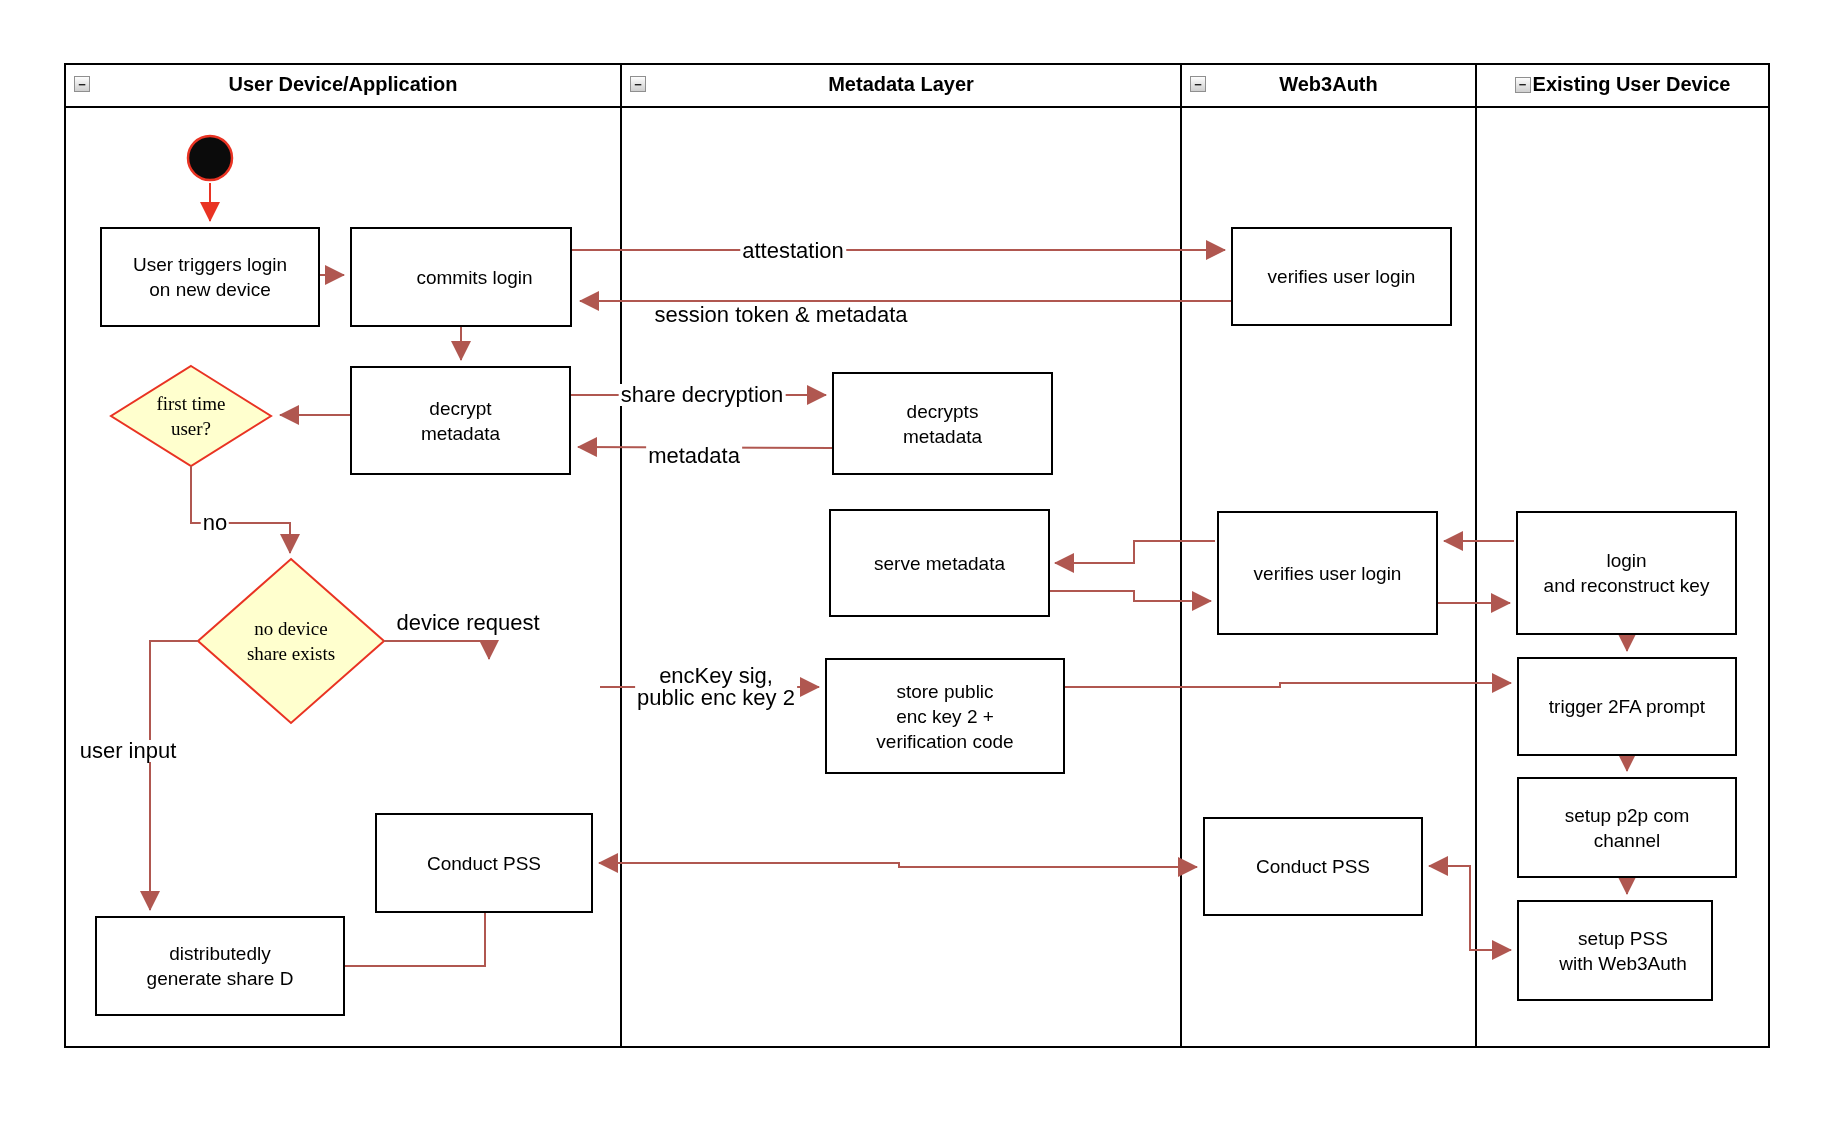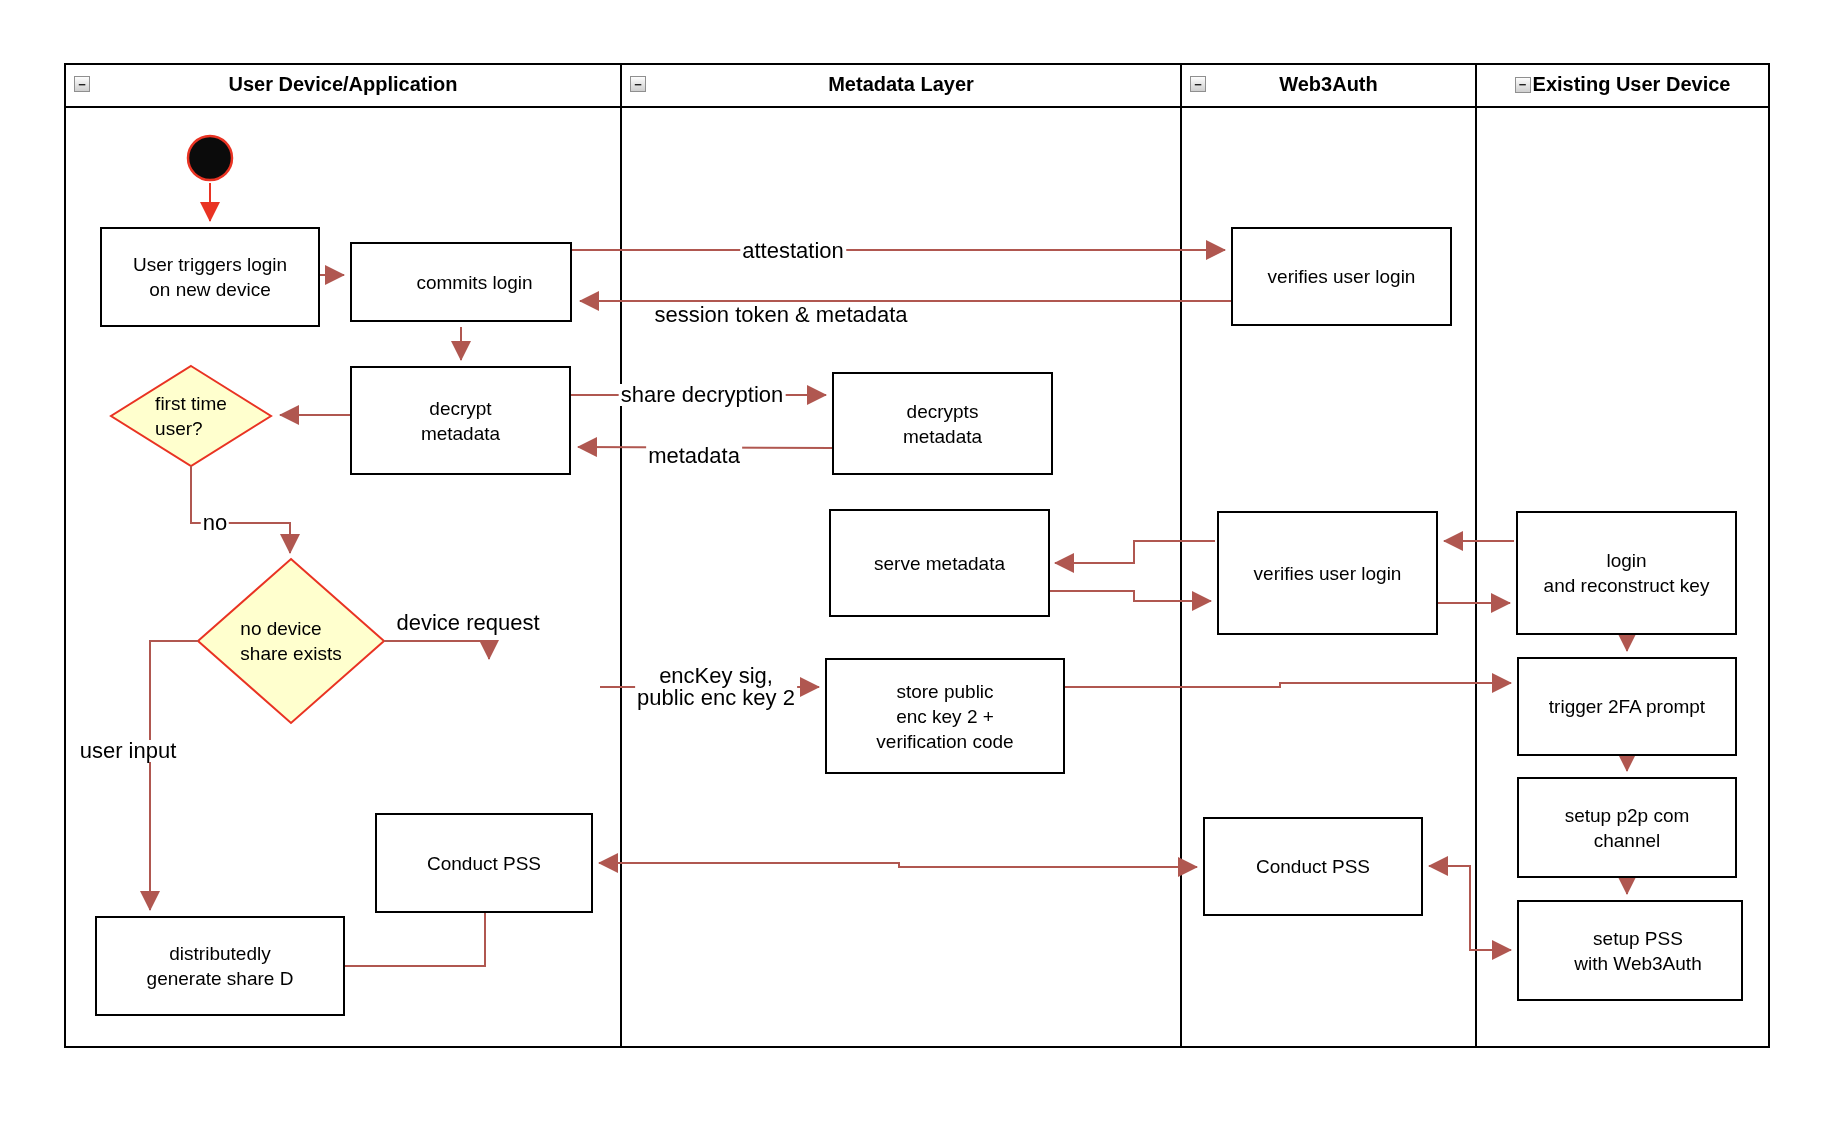--- a/index.html
+++ b/index.html
@@ -15,21 +15,21 @@
   .collapse-btn{width:16px;height:16px;box-sizing:border-box;border:1px solid #8f8f8f;
                 background:linear-gradient(#fdfdfd,#cfcfcf);display:flex;align-items:center;
                 justify-content:center;font-size:13px;font-weight:bold;color:#222;
                 line-height:1;cursor:pointer;}
   .collapse-abs{position:absolute;left:8px;top:13px;}
   .hdr-inline-gap{margin-right:2px;}
   .node{position:absolute;box-sizing:border-box;border:2px solid #000;background:#fff;
         display:flex;align-items:center;justify-content:center;text-align:center;
         font-size:19px;line-height:25px;white-space:pre-line;}
   .dtext{position:absolute;display:flex;align-items:center;justify-content:center;
-         text-align:left;font-size:19px;line-height:25px;white-space:pre-line;}
+         text-align:center;font-size:19px;line-height:25px;white-space:pre-line;font-family:Liberation Serif, serif;}
   .elabel{position:absolute;font-size:22px;line-height:22px;text-align:center;
           white-space:pre-line;background:#fff;padding:0 2px;transform:translate(-50%,-50%);}
   .elabel.noBg{background:transparent;}
   svg.overlay{position:absolute;left:0;top:0;}
 </style>
 </head>
 <body>
 
 <div class="canvas">
 
@@ -93,21 +93,21 @@
       <path d="M1627,756 L1627,771" marker-end="url(#arrB)"></path>
       <path d="M1627,878 L1627,894" marker-end="url(#arrB)"></path>
       <path d="M599,863 L899,863 L899,867 L1197,867" marker-start="url(#arrB)" marker-end="url(#arrB)"></path>
       <path d="M1429,866 L1470,866 L1470,950 L1511,950" marker-start="url(#arrB)" marker-end="url(#arrB)"></path>
       <path d="M485,913 L485,966 L322,966" marker-end="url(#arrB)"></path>
     </g>
   </svg>
 
   <div class="node" style="left:100px;top:227px;width:220px;height:100px;">User triggers login
 on new device</div>
-  <div class="node" style="left:350px;top:242px;width:222px;height:80px;padding-left:27px;">commits login</div>
+  <div class="node" style="left:350px;top:227px;width:222px;height:100px;padding-left:27px;">commits login</div>
   <div class="node" style="left:350px;top:366px;width:221px;height:109px;">decrypt
 metadata</div>
   <div class="node" style="left:375px;top:813px;width:218px;height:100px;">Conduct PSS</div>
   <div class="node" style="left:95px;top:916px;width:250px;height:100px;">distributedly
 generate share D</div>
 
   <div class="node" style="left:832px;top:372px;width:221px;height:103px;">decrypts
 metadata</div>
   <div class="node" style="left:829px;top:509px;width:221px;height:108px;">serve metadata</div>
   <div class="node" style="left:825px;top:658px;width:240px;height:116px;">store public
@@ -116,21 +116,21 @@
 
   <div class="node" style="left:1231px;top:227px;width:221px;height:99px;">verifies user login</div>
   <div class="node" style="left:1217px;top:511px;width:221px;height:124px;">verifies user login</div>
   <div class="node" style="left:1203px;top:817px;width:220px;height:99px;">Conduct PSS</div>
 
   <div class="node" style="left:1516px;top:511px;width:221px;height:124px;">login
 and reconstruct key</div>
   <div class="node" style="left:1517px;top:657px;width:220px;height:99px;">trigger 2FA prompt</div>
   <div class="node" style="left:1517px;top:777px;width:220px;height:101px;">setup p2p com
 channel</div>
-  <div class="node" style="left:1517px;top:900px;width:226px;height:101px;padding-left:16px;">setup PSS
+  <div class="node" style="left:1517px;top:900px;width:196px;height:101px;padding-left:16px;">setup PSS
 with Web3Auth</div>
 
   <div class="dtext" style="left:126px;top:386px;width:130px;height:60px;">first time
 user?</div>
   <div class="dtext" style="left:206px;top:601px;width:170px;height:80px;">no device
 share exists</div>
 
   <div class="elabel" style="left:793px;top:251px;">attestation</div>
   <div class="elabel noBg" style="left:781px;top:315px;">session token &amp; metadata</div>
   <div class="elabel" style="left:702px;top:395px;">share decryption</div>

